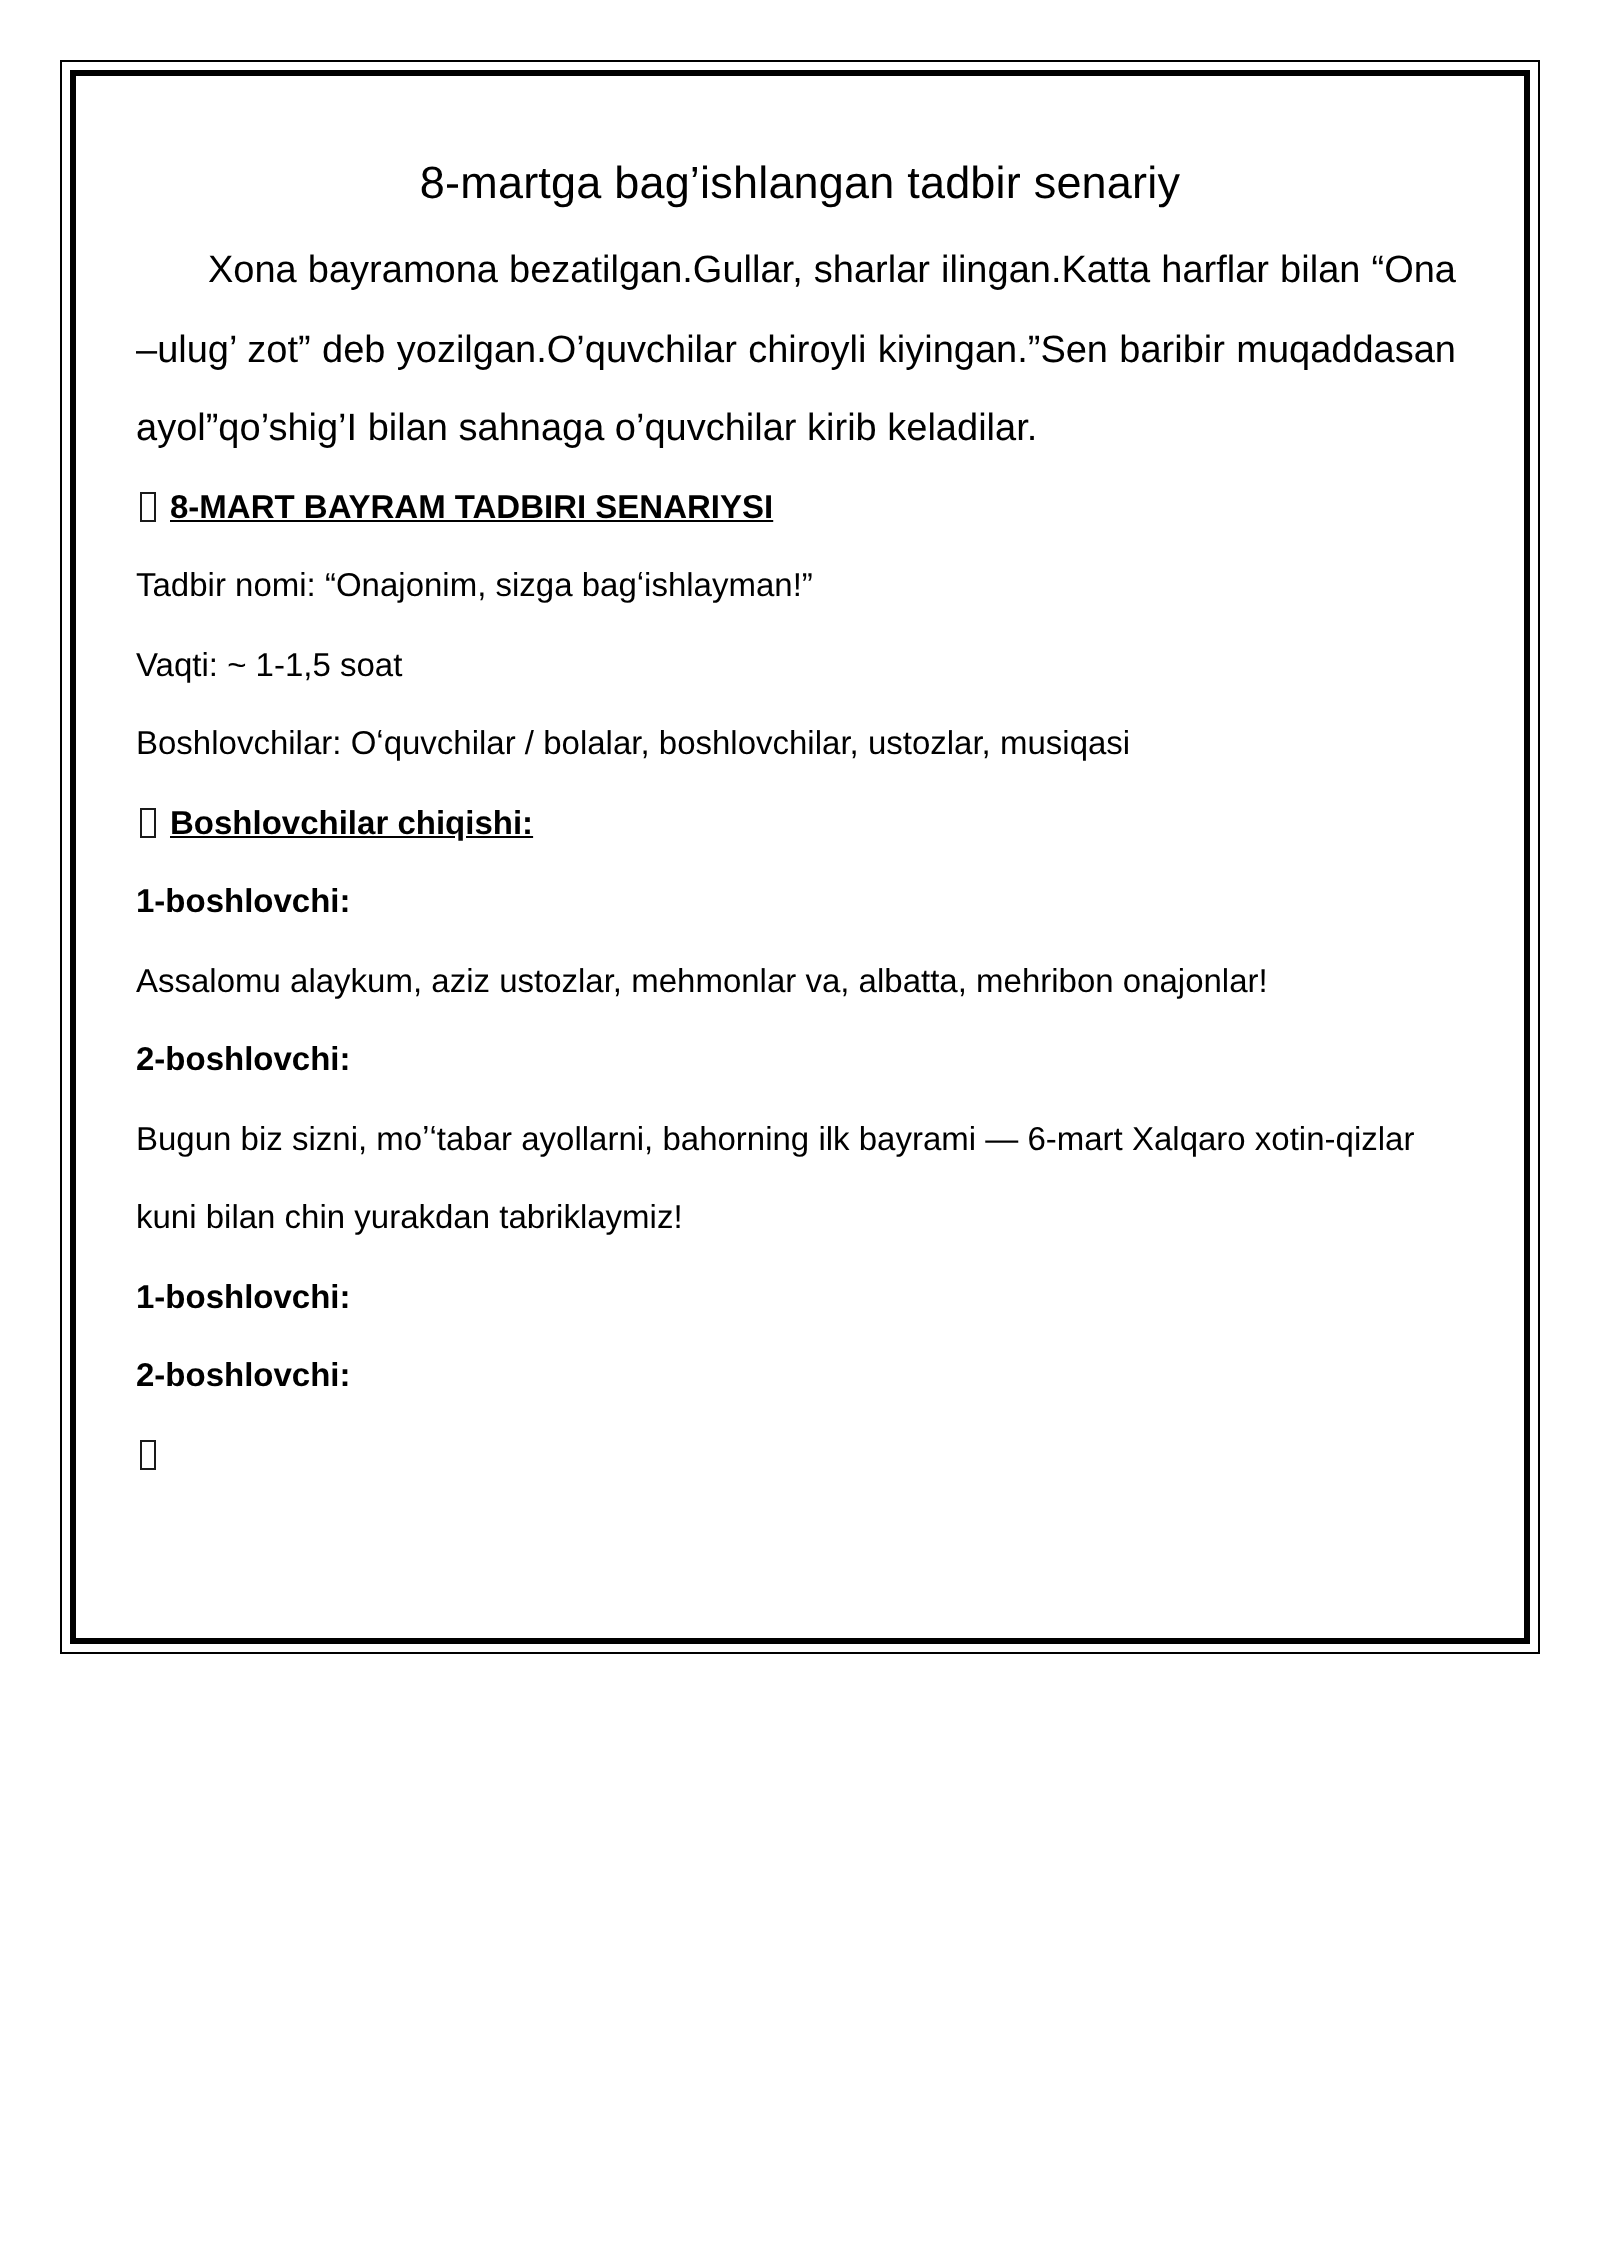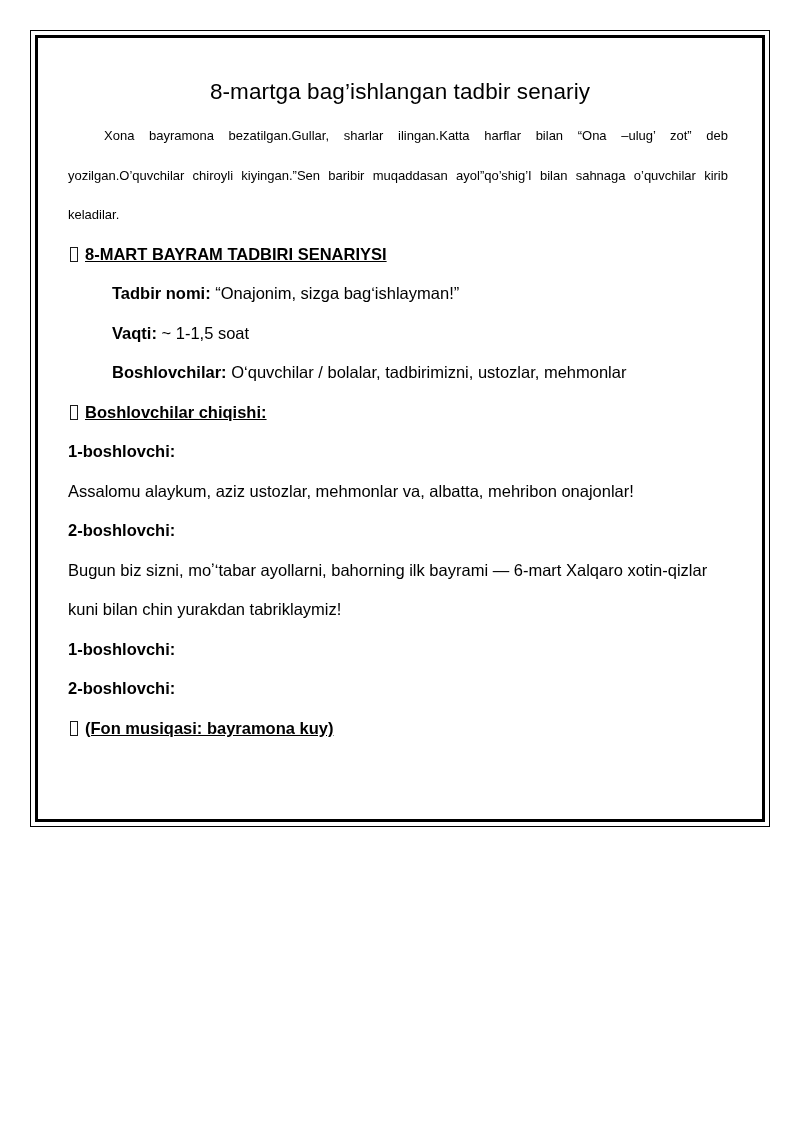--- a/index.html
+++ b/index.html
@@ -52,42 +52,41 @@
     font-size: 22.5px;
     font-weight: 400;
     text-align: center;
     margin: 14px 0 0 0;
     line-height: 1.25;
     letter-spacing: 0.1px;
   }
 
   
   .intro {
-    font-size: 13px;
+    font-size: 19px;
     line-height: 39.5px;
     text-align: justify;
     text-justify: inter-word;
     text-indent: 36px;
     margin: 10px 0 0 0;
     padding: 0 8px 0 4px;
   }
 
   .line {
     font-size: 16.5px;
     line-height: 39.5px;
     margin: 0;
     padding-left: 4px;
     white-space: normal;
   }
   .line.wrap {
     max-width: 640px;
   }
   .line b, .line .b {
-    font-weight: 700;
-    margin-left: 44px;
+    font-weight: 400;
   }
   .line.bold {
     font-weight: 700;
   }
   .line.bullet {
     padding-left: 6px;
     font-weight: 700;
     text-decoration: underline;
   }
 
@@ -123,37 +122,37 @@
         <span>“Onajonim, sizga bagʻishlayman!”</span>
       </p>
 
       <p class="line">
         <span class="b">Vaqti:</span>
         <span>~ 1-1,5 soat</span>
       </p>
 
       <p class="line">
         <span class="b">Boshlovchilar:</span>
-        <span>Oʻquvchilar / bolalar, tadbirimizni, ustozlar, mehmonlar</span>
+        <span>Oʻquvchilar / bolalar, boshlovchilar, ustozlar, musiqasi</span>
       </p>
 
 
       <p class="line bullet">
         <span class="tofu"></span><span>Boshlovchilar chiqishi:</span>
       </p>
 
       <p class="line bold">1-boshlovchi:</p>
       <p class="line wrap">Assalomu alaykum, aziz ustozlar, mehmonlar va, albatta, mehribon onajonlar!</p>
 
       <p class="line bold">2-boshlovchi:</p>
       <p class="line wrap">Bugun biz sizni, moʼʻtabar ayollarni, bahorning ilk bayrami — 6-mart Xalqaro xotin-qizlar kuni bilan chin yurakdan tabriklaymiz!</p>
 
       <p class="line bold">1-boshlovchi:</p>
 
       <p class="line bold">2-boshlovchi:</p>
 
       <p class="line bullet">
-        <span class="tofu"></span><span>(Fon musiqasi: bayramona kuy)</span>
+        <span class="tofu"></span>
       </p>
 
     </div>
   </div>
 </div>
 
 </body></html>

